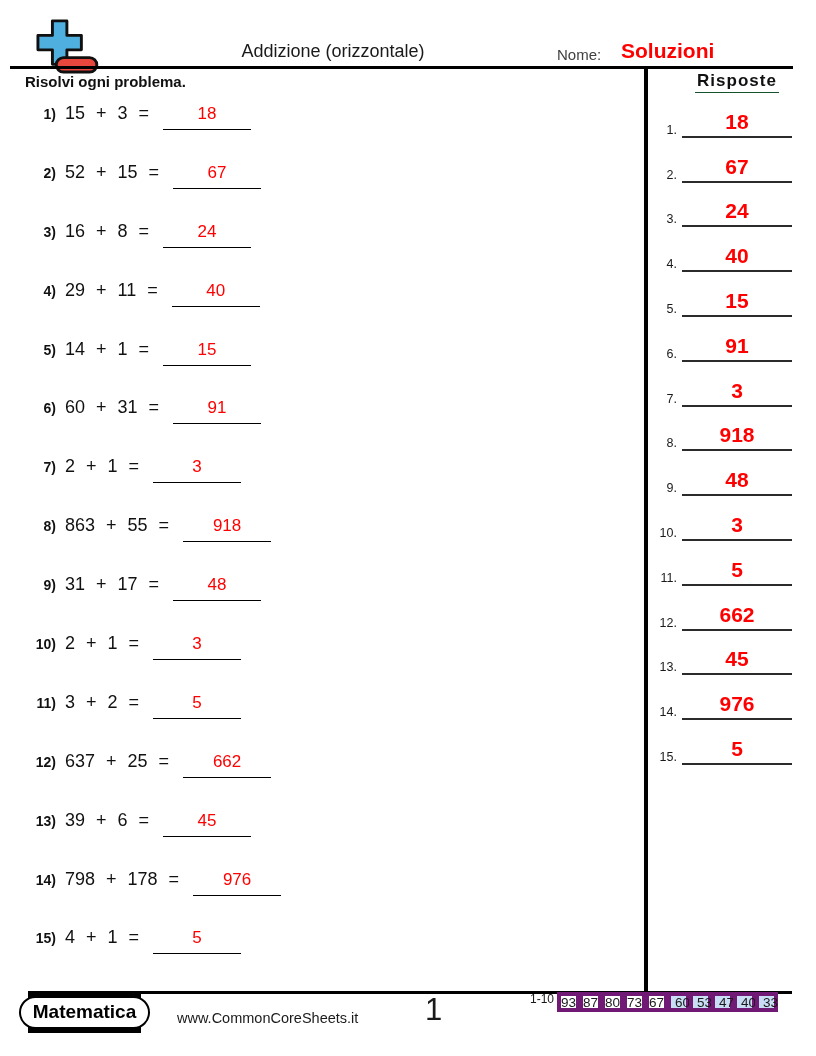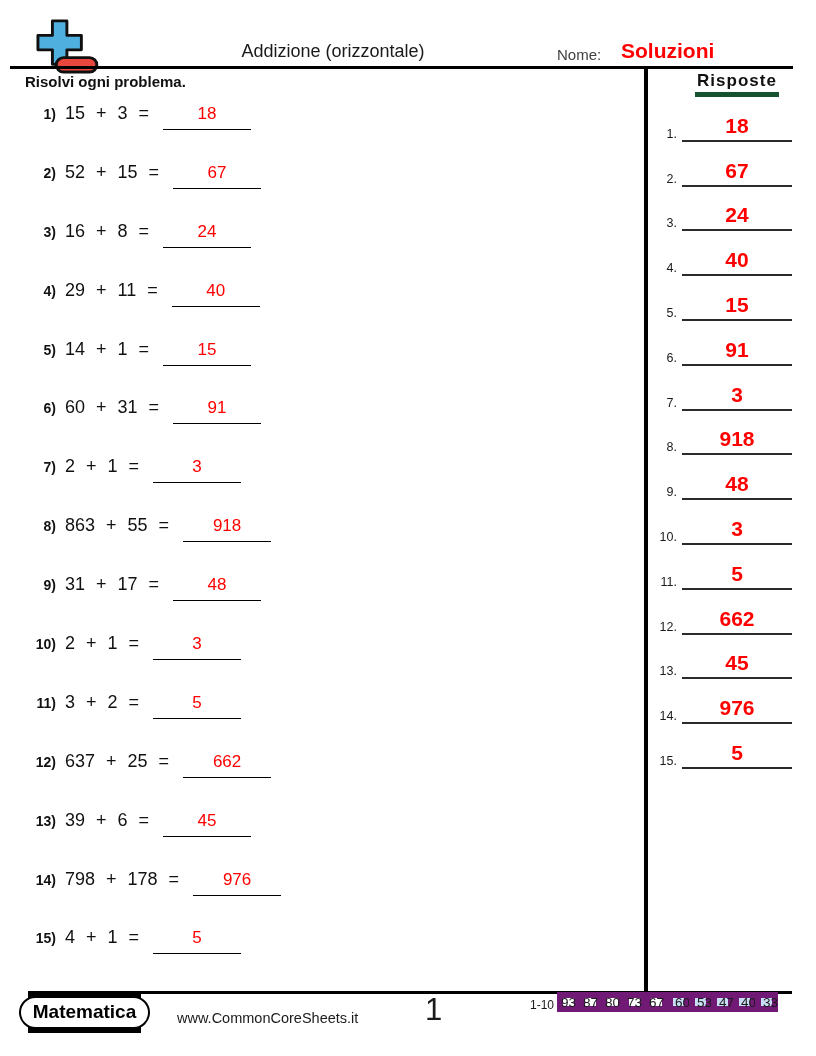--- a/index.html
+++ b/index.html
@@ -28,40 +28,40 @@
   .prob-ans { display:inline-block; min-width:88px; margin-left:14px; padding:0 8px 5px 8px;
     border-bottom:1.6px solid #000; text-align:center; font-size:17px; color:#ff0000; }
 
   
   .divider { position:absolute; left:644px; top:67px; height:926px; width:3px;
     border-left:2px solid #000; border-right:2px solid #000; }
 
   
   .answers { position:absolute; left:656px; top:71px; width:136px; }
   .answers-title { font-size:17px; font-weight:bold; text-align:center; margin-left:26px; letter-spacing:1px; }
-  .answers-title span { border-bottom:5px solid #14532d; padding:0 2px 1px 2px; display:inline-block; }
+  .answers-title span { border-bottom:1px solid #14532d; padding:0 2px 1px 2px; display:inline-block; }
   .answers-rows { margin-top:0px; }
   .ans-row { display:flex; align-items:flex-end; height:44.8px; }
   .ans-num { font-size:12.5px; color:#1a1a1a; flex:0 0 26px; text-align:right; padding-right:5px; padding-bottom:1px; }
   .ans-line { flex:1; border-bottom:2px solid #2b2b2b; display:flex; justify-content:center; }
   .ans-val { font-size:21px; font-weight:bold; color:#ff0000; line-height:1; padding-bottom:4px; }
 
   
   .footer-rule { position:absolute; left:28px; top:991px; width:764px; height:2.5px; background:#000; }
   .brand-box { position:absolute; left:28px; top:991px; width:113px; height:42px; background:#000;
     display:flex; align-items:center; justify-content:center; }
   .brand-pill { background:#fff; border:2px solid #000; border-radius:17px; padding:3px 12px 4px 12px;
     font-size:19px; font-weight:bold; color:#000; white-space:nowrap; }
   .website { position:absolute; left:177px; top:1010px; font-size:14.5px; color:#1a1a1a; }
   .page-number { position:absolute; left:425px; top:992px; font-size:31px; color:#1a1a1a; }
 
   .score-table { position:absolute; left:520px; top:992px; }
-  .score-row { display:flex; align-items:flex-end; height:20px; }
+  .score-row { display:flex; align-items:flex-start; height:32px; }
   .score-label { width:38px; text-align:right; font-size:12px; padding-right:4px; color:#1a1a1a; }
-  .cell { width:23px; height:20px; margin-left:-1px; border:6px solid #701a75;
+  .cell { width:23px; height:20px; margin-left:-1px; border:4px solid #701a75;
     display:flex; align-items:center; justify-content:center; font-size:13.5px; color:#1a1a1a; background:#fff; }
   .cell.blue { background:#c9ddf4;padding-left:8px; }
 </style>
 </head>
 <body>
 
 <div class="page">
 
   <div class="logo">
     <svg viewBox="0 0 76 58" width="74" height="56">

